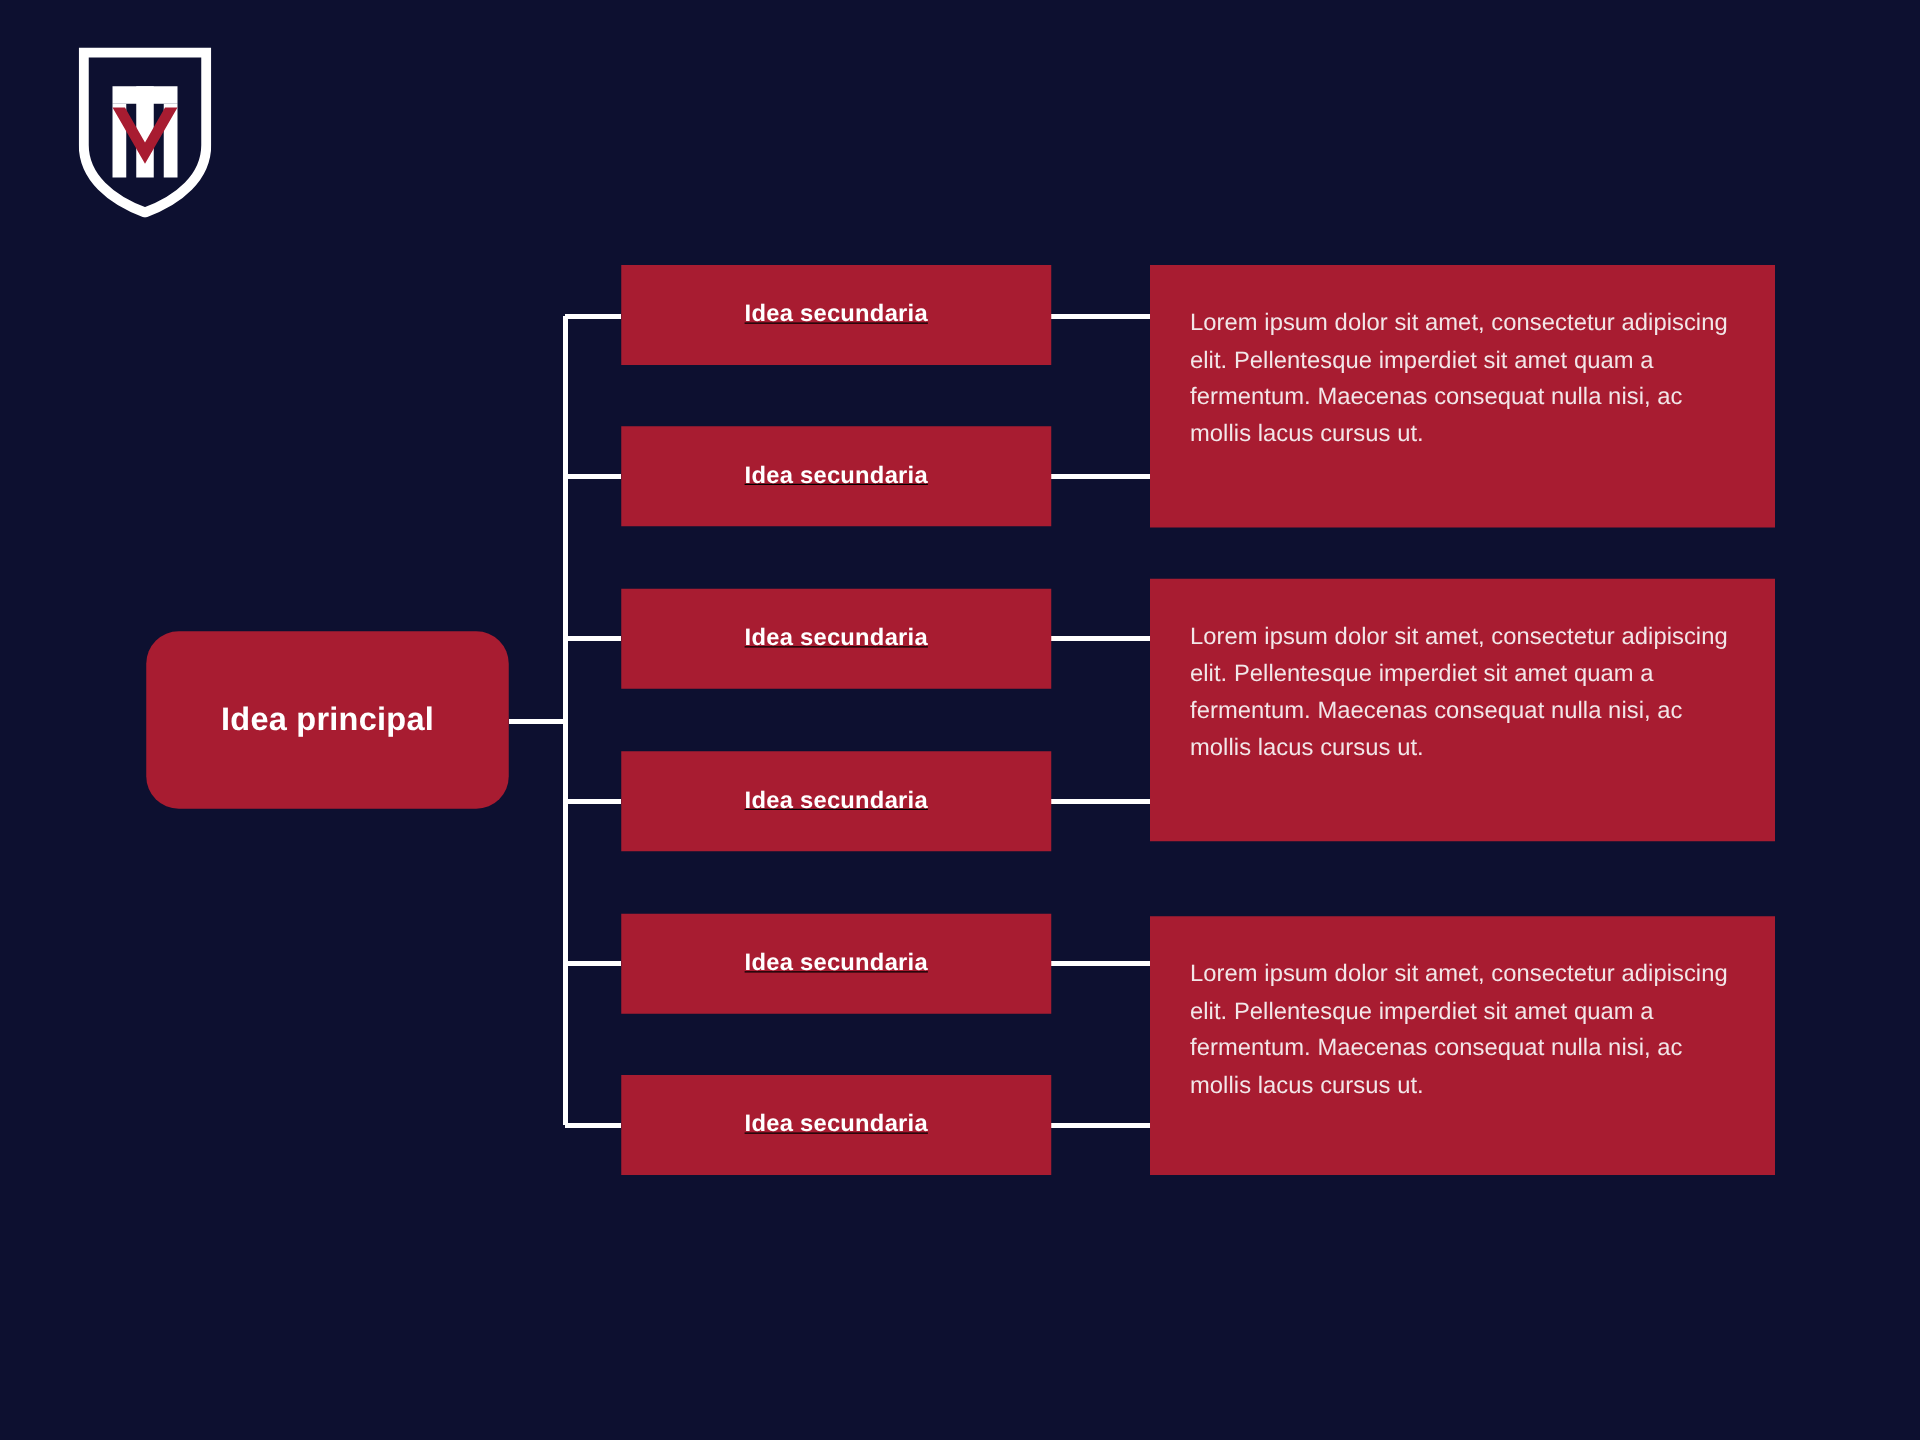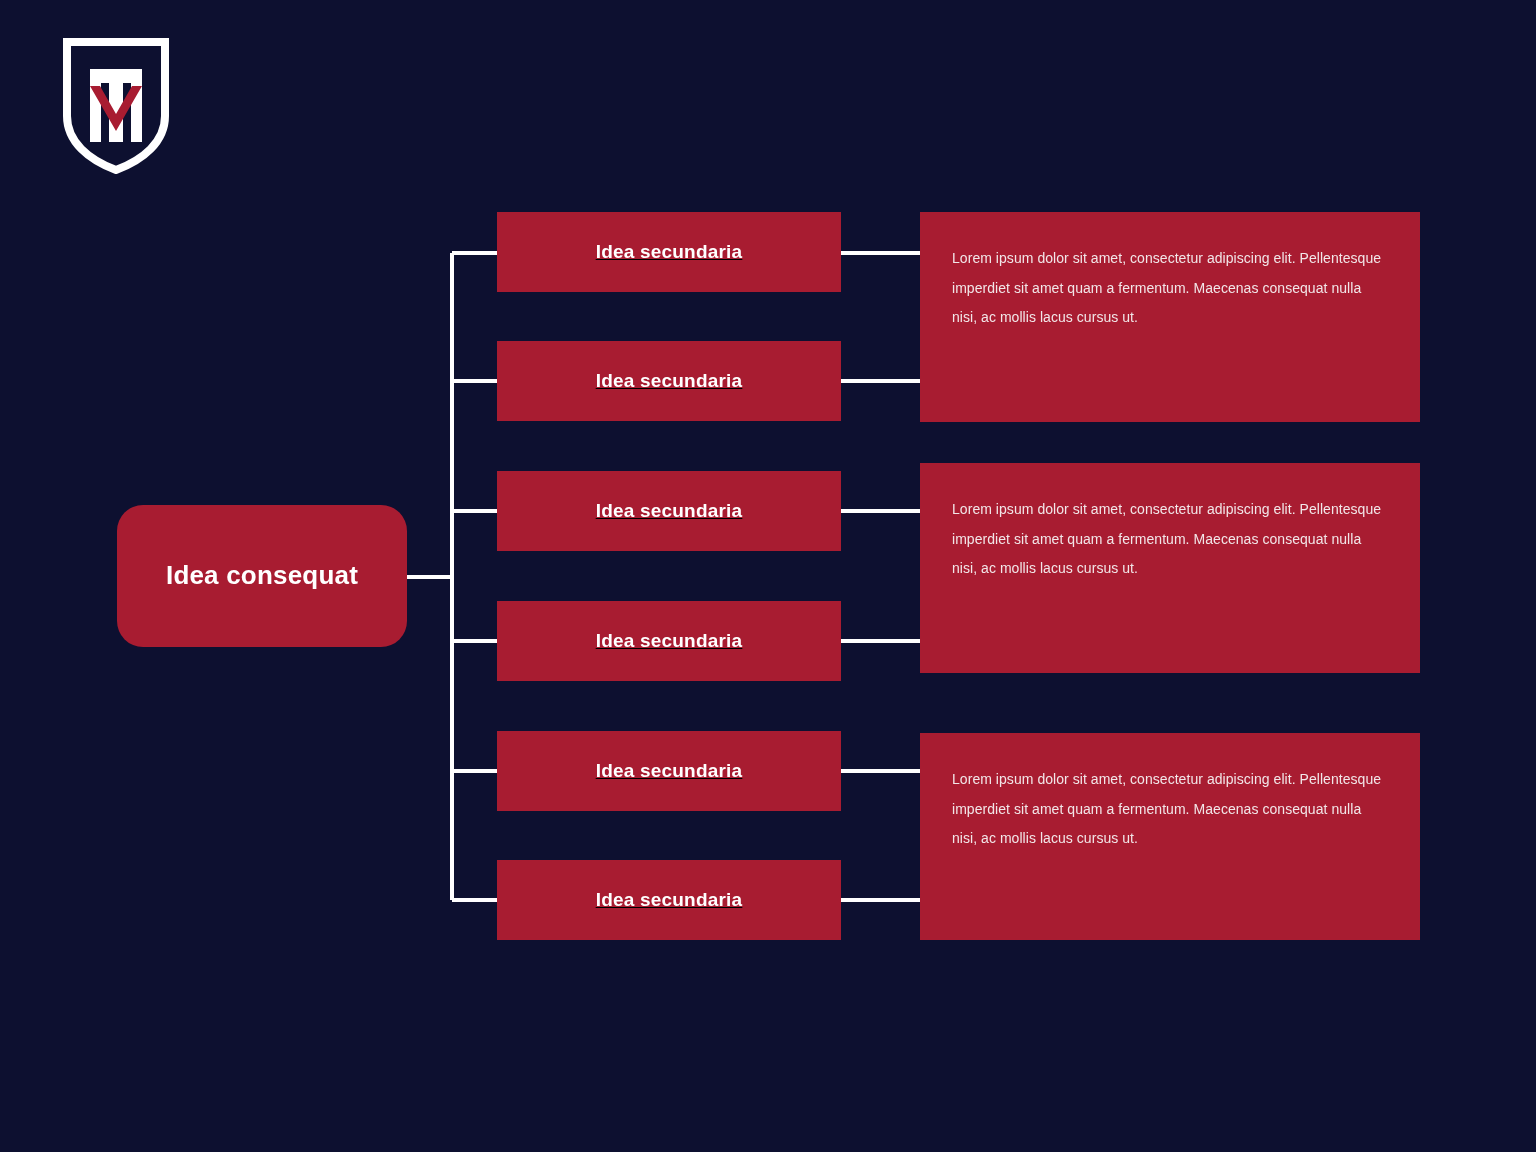--- a/index.html
+++ b/index.html
@@ -99,21 +99,21 @@
   .desc-panel {
     position: absolute;
     left: 920px;
     width: 500px;
     background: #a81c31;
     box-sizing: border-box;
     padding: 32px 36px 30px 32px;
   }
   .desc-panel .desc-text {
     color: #f2e6e8;
-    font-size: 14px;
+    font-size: 19px;
     line-height: 29.5px;
     letter-spacing: 0.05px;
   }
 
   .desc-panel.p1 { top: 212px; height: 210px; }
   .desc-panel.p2 { top: 463px; height: 210px; }
   .desc-panel.p3 { top: 733px; height: 207px; }
 </style>
 </head>
 <body>
@@ -152,21 +152,21 @@
       <line x1="841" y1="253" x2="920" y2="253"></line>
       <line x1="841" y1="381" x2="920" y2="381"></line>
       <line x1="841" y1="511" x2="920" y2="511"></line>
       <line x1="841" y1="641" x2="920" y2="641"></line>
       <line x1="841" y1="771" x2="920" y2="771"></line>
       <line x1="841" y1="900" x2="920" y2="900"></line>
     </g>
   </svg>
 
   <div id="main-node">
-    <span class="node-label">Idea consequat</span>
+    <span class="node-label">Idea principal</span>
   </div>
 
   <div class="secondary-node n1">
     <span class="node-label">Idea secundaria</span>
   </div>
   <div class="secondary-node n2">
     <span class="node-label">Idea secundaria</span>
   </div>
   <div class="secondary-node n3">
     <span class="node-label">Idea secundaria</span>

